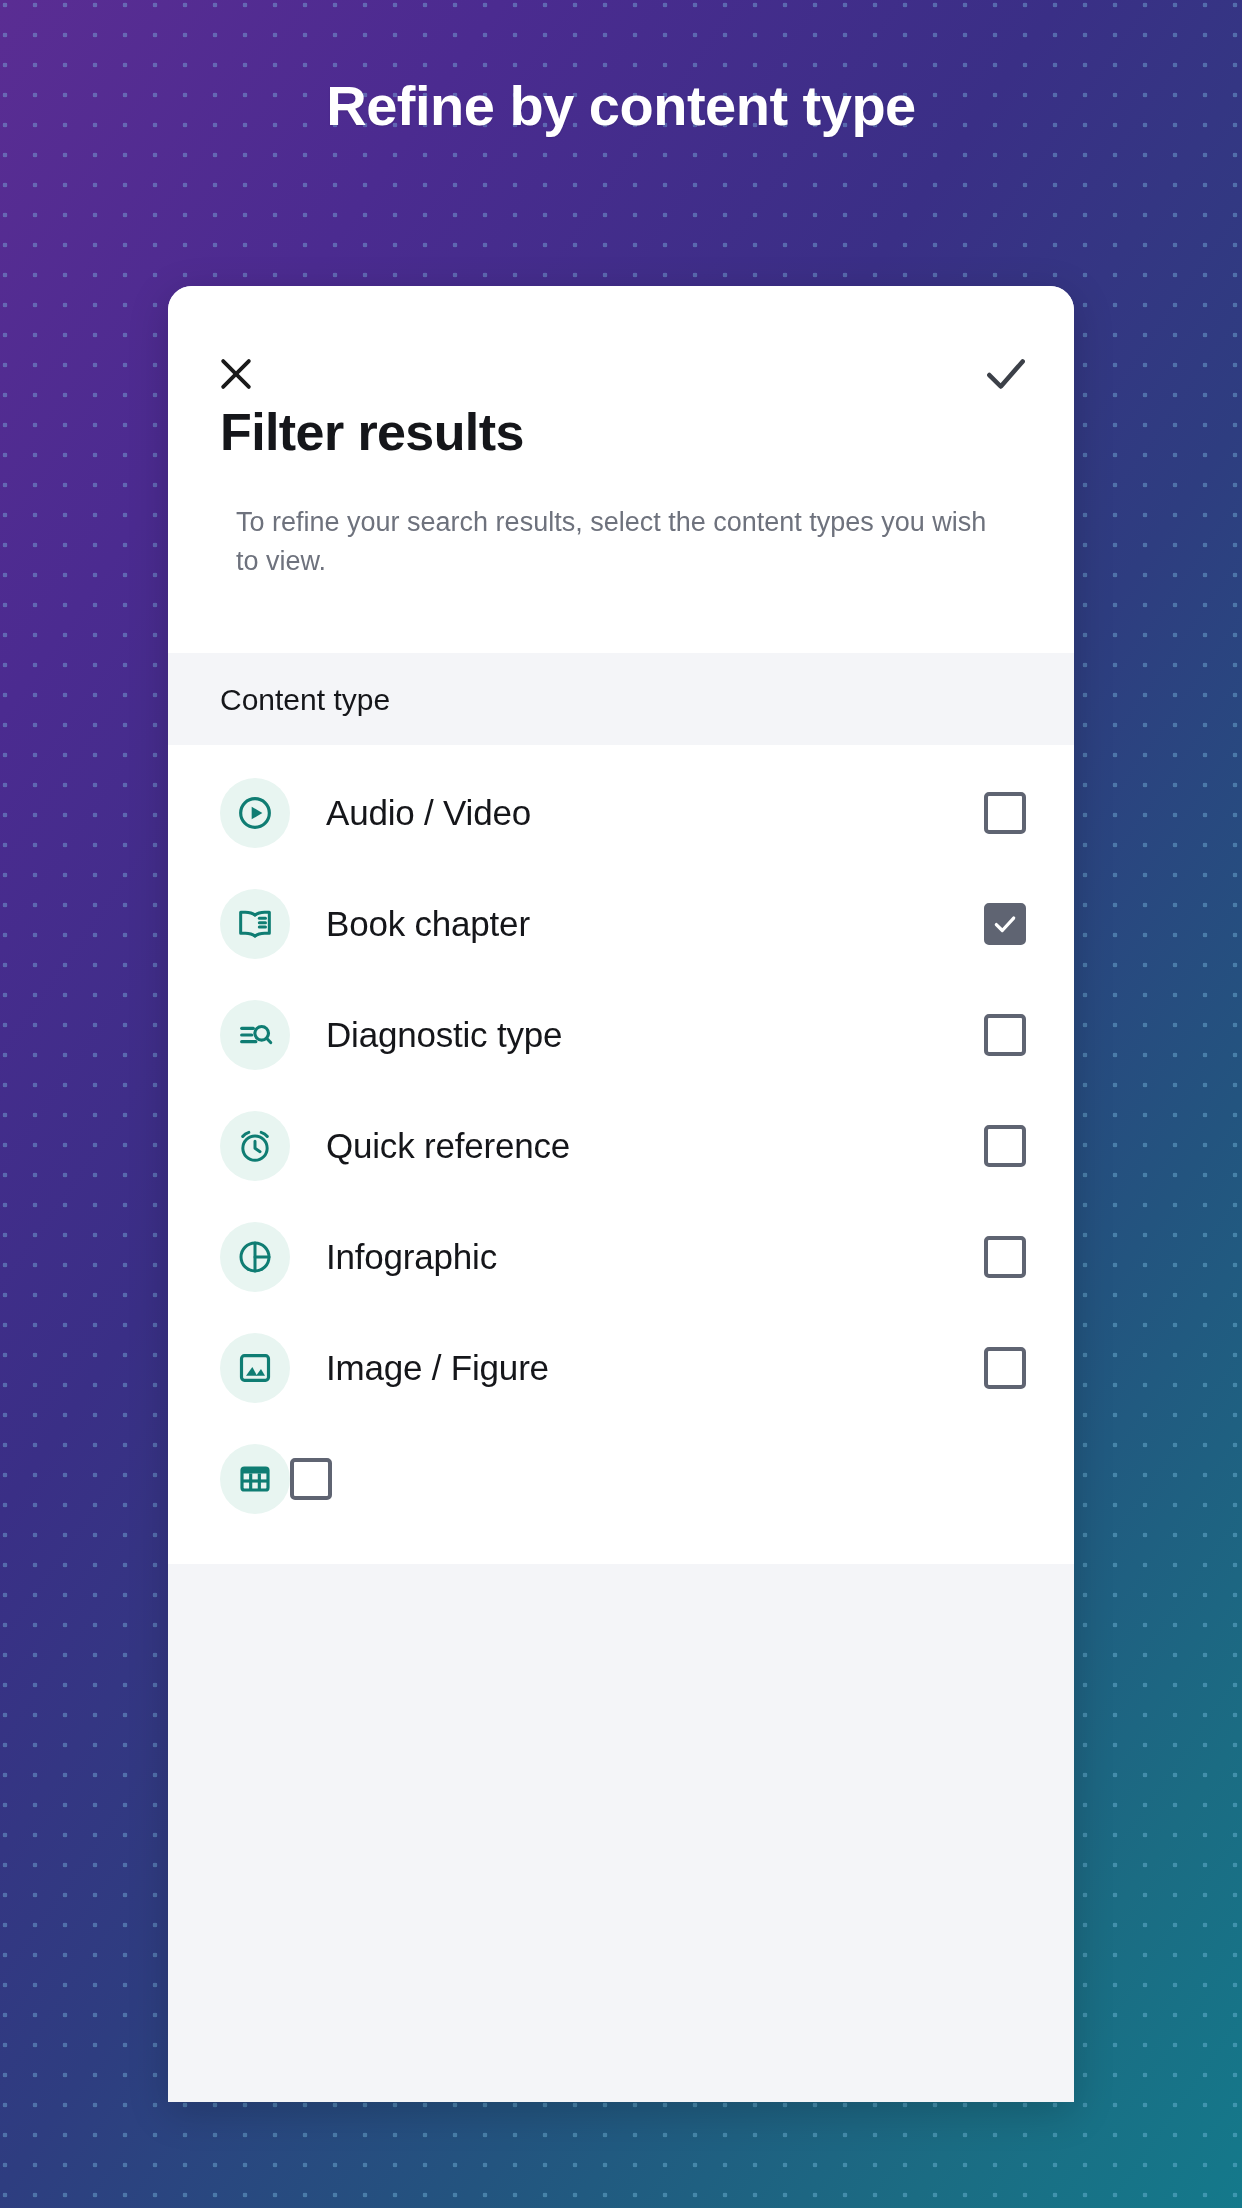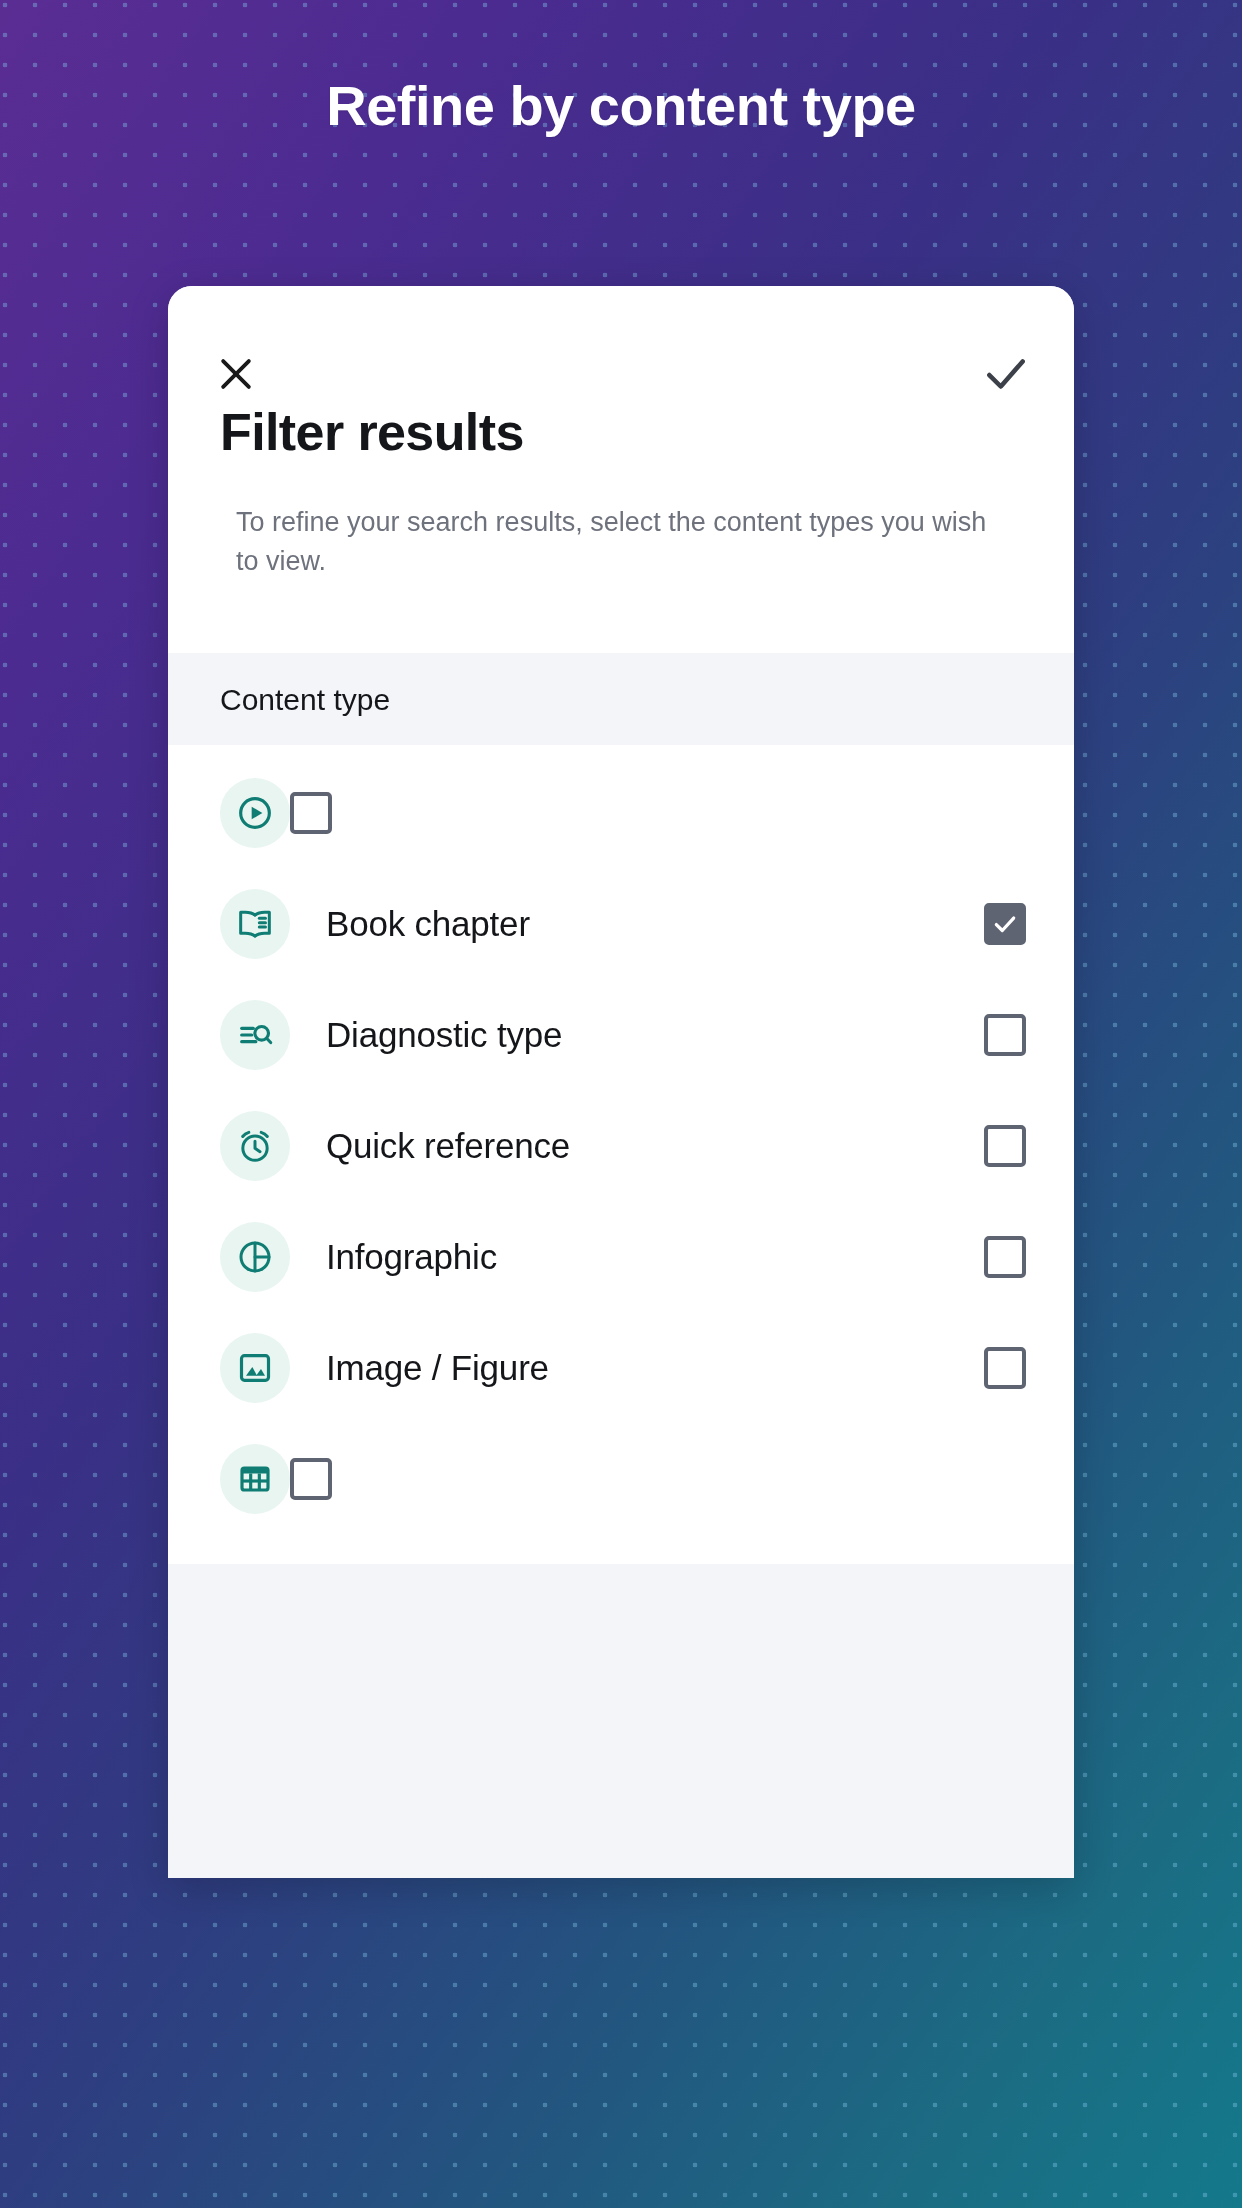--- a/index.html
+++ b/index.html
@@ -52,21 +52,21 @@
     line-height: 1.15;
     text-shadow: 0 1px 2px rgba(0,0,0,0.10);
   }
 
   
   #card {
     position: absolute;
     left: 168px;
     top: 286px;
     width: 906px;
-    height: 1592px;
+    height: 1816px;
     background: #f4f5f8;
     border-radius: 24px 24px 0 0;
     overflow: hidden;
     box-shadow: 0 10px 40px rgba(0,0,0,0.18);
   }
 
   .card-white {
     background: #ffffff;
   }
 
@@ -207,20 +207,21 @@
 
   <div id="content-list">
 
     <div class="list-item">
       <span class="item-icon-wrap">
         <svg width="40" height="40" viewBox="0 0 24 24" fill="none" stroke="#0f7d73" stroke-width="1.9">
           <circle cx="12" cy="12" r="8.6"></circle>
           <polygon points="10,8.2 16.4,12 10,15.8" fill="#0f7d73" stroke="none"></polygon>
         </svg>
       </span>
+      <span class="item-label">Audio / Video</span>
       <span class="checkbox">
         
       </span>
     </div>
 
     <div class="list-item">
       <span class="item-icon-wrap">
         <svg width="40" height="40" viewBox="0 0 24 24" fill="none" stroke="#0f7d73" stroke-width="1.8" stroke-linecap="round" stroke-linejoin="round">
           <path d="M12 6.6C10.4 5.3 8.4 4.9 6.2 4.9H3.4v12.6h2.8c2.2 0 4.2 0.4 5.8 1.7"></path>
           <path d="M12 6.6c1.6-1.3 3.6-1.7 5.8-1.7h2.8v12.6h-2.8c-2.2 0-4.2 0.4-5.8 1.7"></path>

